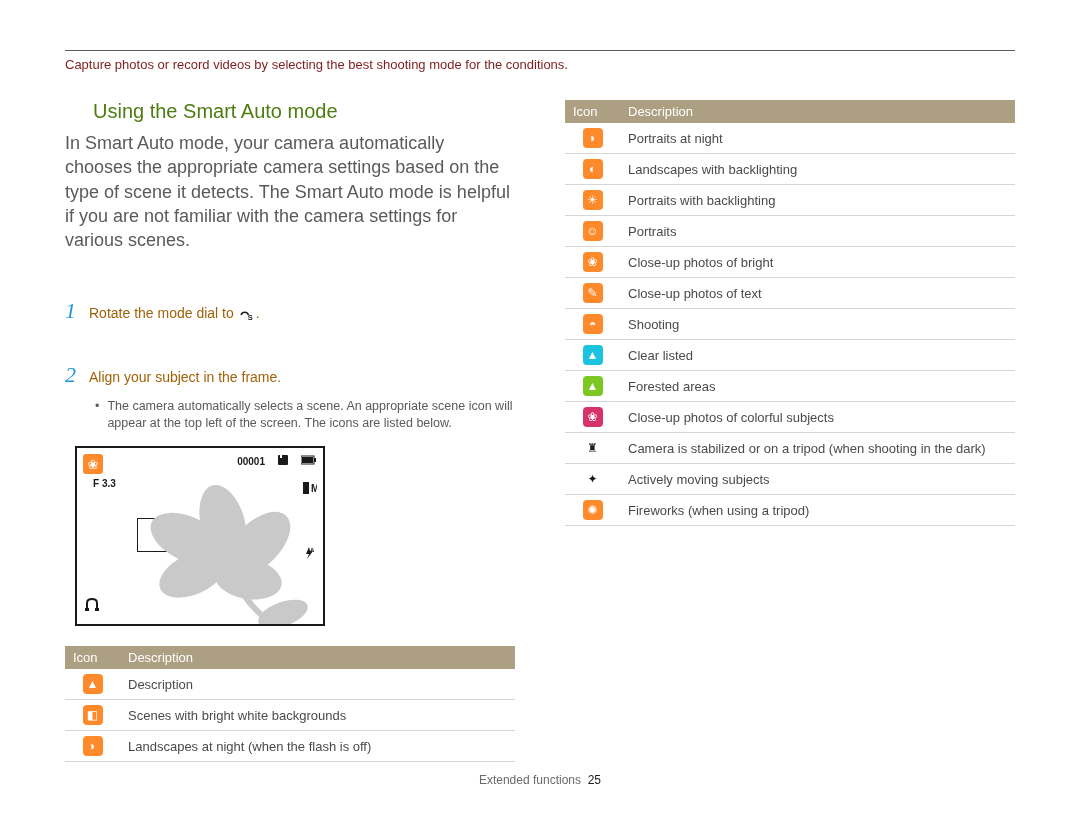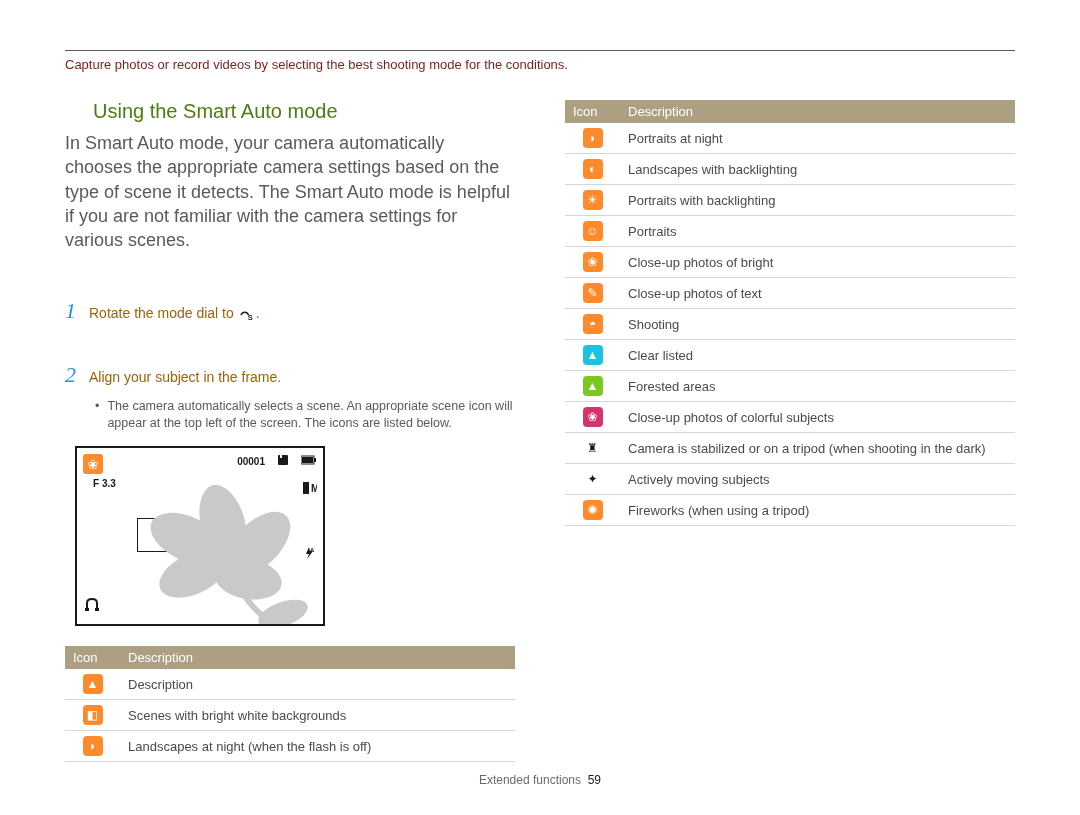--- a/index.html
+++ b/index.html
@@ -213,15 +213,15 @@
             <tr>
               <td class="icon-cell"><span class="mode-icon orange">✺</span></td>
               <td>Fireworks (when using a tripod)</td>
             </tr>
           </tbody>
       </table>
     </div>
   </div>
 
   <div class="footer">
-    <span>Extended functions</span>&nbsp;&nbsp;<span class="pgnum">59</span>
+    <span>Extended functions</span>&nbsp;&nbsp;<span class="pgnum">25</span>
   </div>
 </div>
 
 </body></html>

